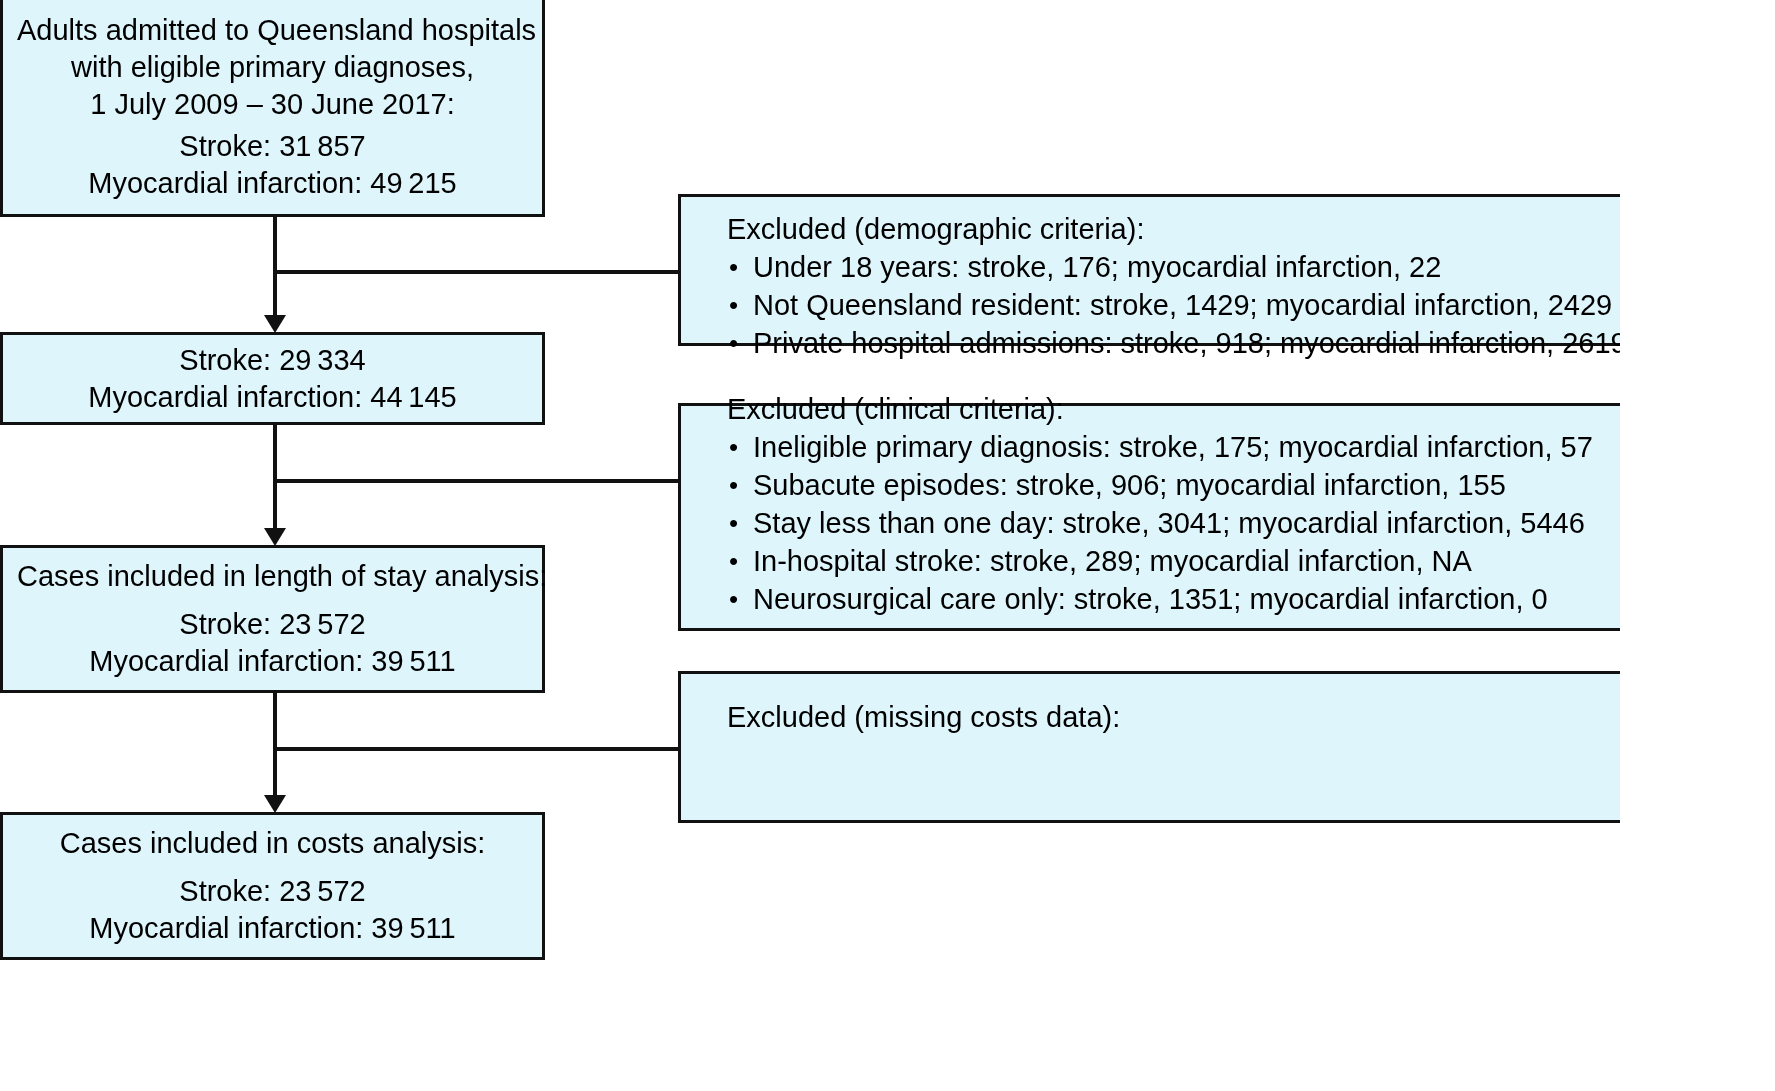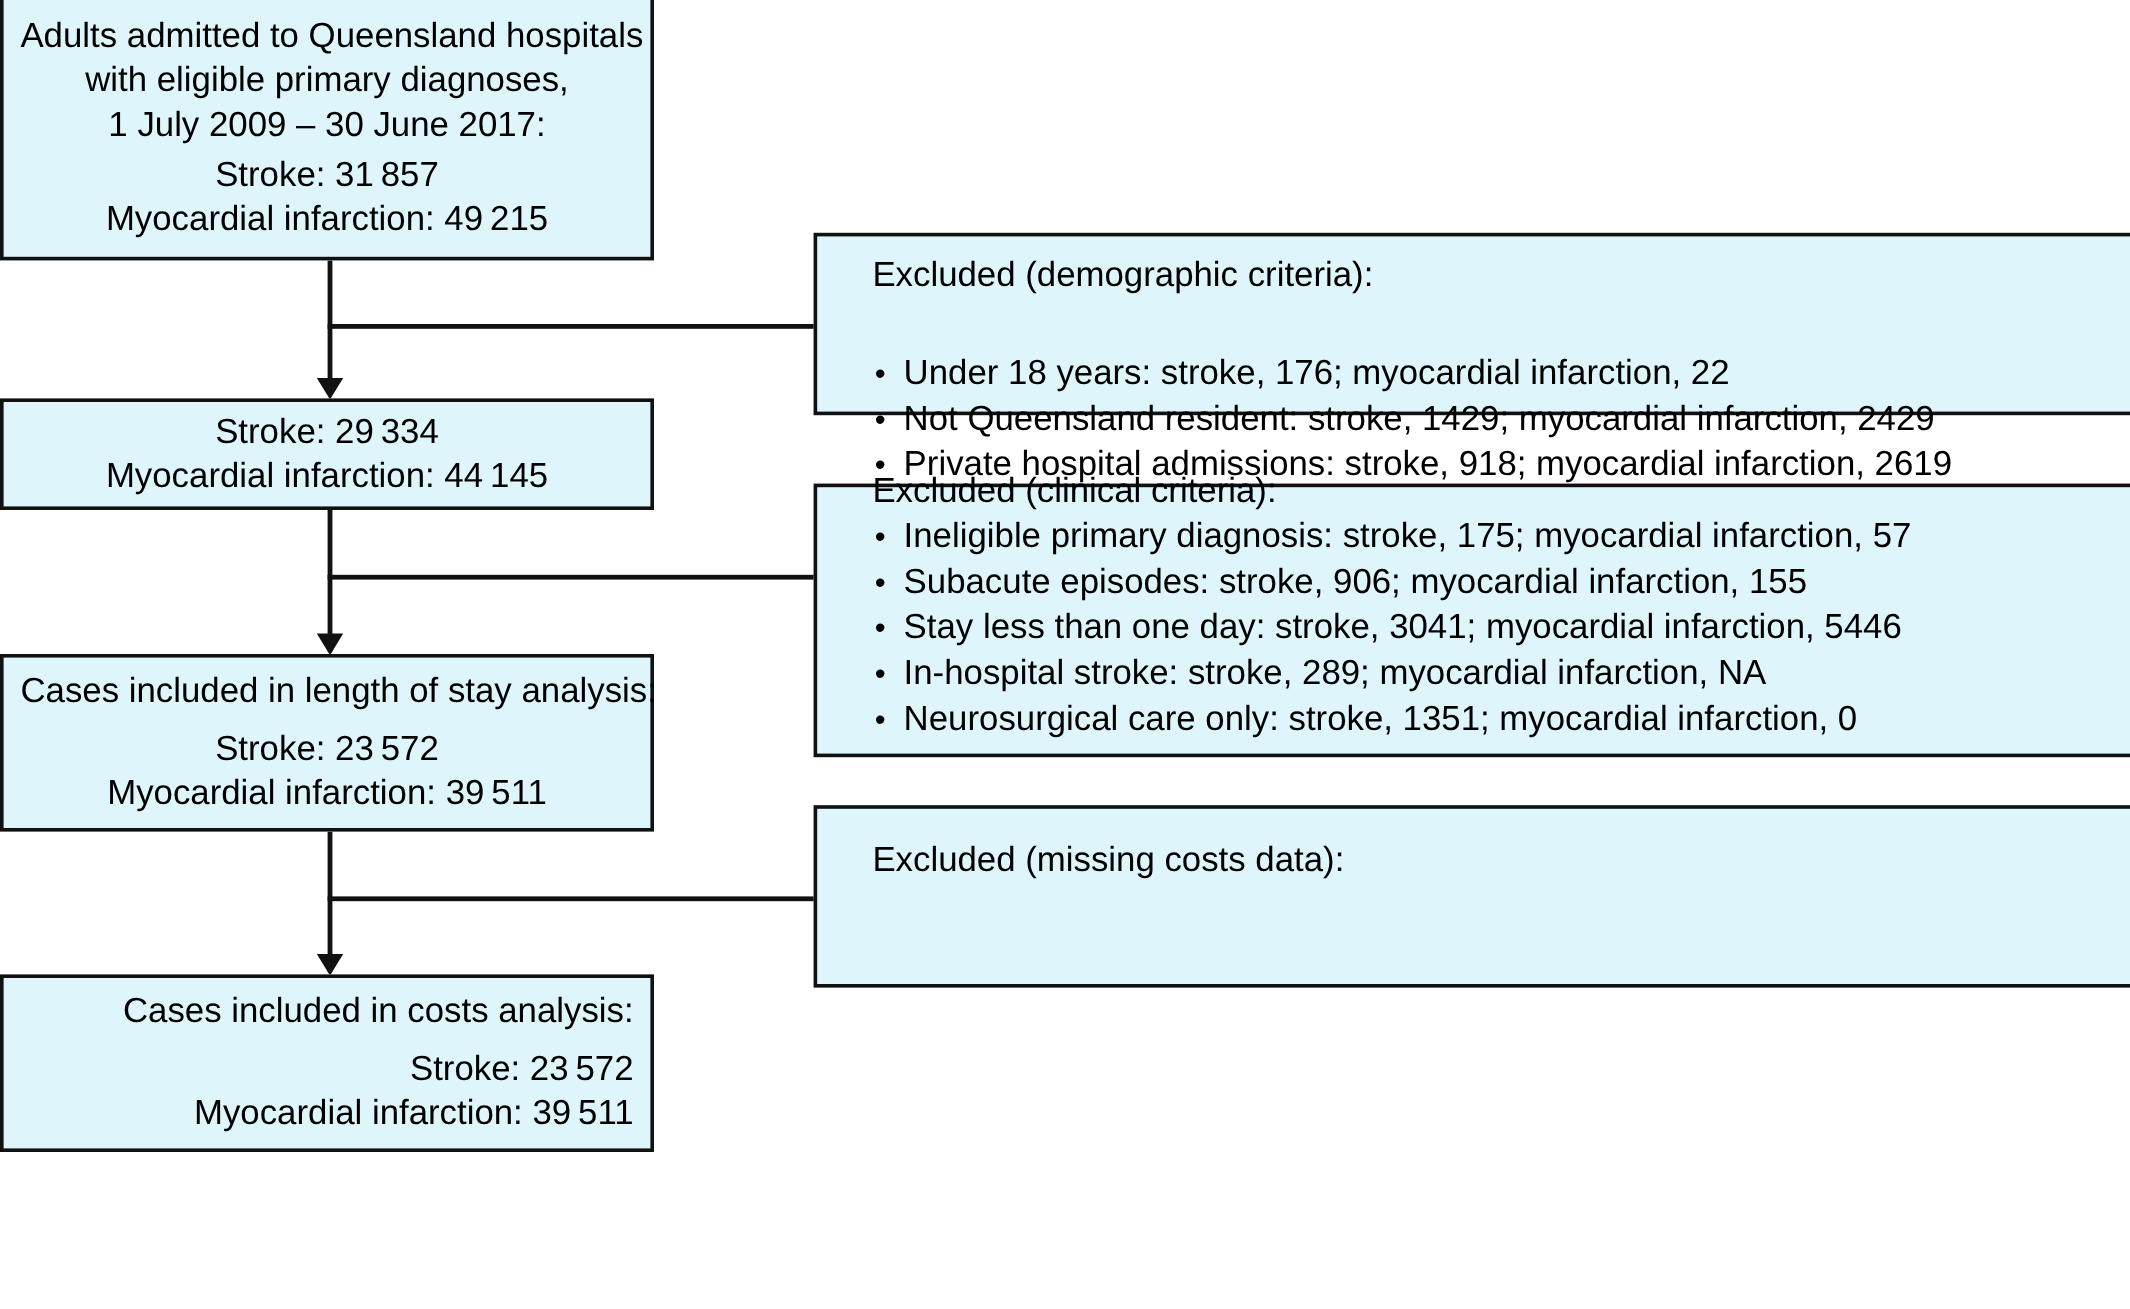--- a/index.html
+++ b/index.html
@@ -7,21 +7,21 @@
     margin: 0;
     padding: 0;
     background: #ffffff;
   }
   body {
     font-family: "Liberation Sans", sans-serif;
     color: #000000;
   }
   #canvas {
     position: relative;
-    width: 1775px;
+    width: 1620px;
     height: 1091px;
     background: #ffffff;
     overflow: hidden;
   }
 
   
   .box {
     position: absolute;
     box-sizing: border-box;
     background: #ddf5fb;
@@ -149,30 +149,30 @@
   <div class="box box-left" style="left:0px; top:545px; width:545px; height:148px;">
     <div class="box-inner" style="padding:10px 14px;">
       <div class="line">Cases included in length of stay analysis:</div>
       <div class="line spacer"></div>
       <div class="line">Stroke: 23 572</div>
       <div class="line">Myocardial infarction: 39 511</div>
     </div>
   </div>
 
   <div class="box box-left" style="left:0px; top:812px; width:545px; height:148px;">
-    <div class="box-inner" style="padding:10px 14px;align-items:flex-end;">
+    <div class="box-inner" style="padding:10px 14px;">
       <div class="line">Cases included in costs analysis:</div>
       <div class="line spacer"></div>
       <div class="line">Stroke: 23 572</div>
       <div class="line">Myocardial infarction: 39 511</div>
     </div>
   </div>
 
   <div class="box box-right" style="left:678px; top:194px; width:1100px; height:152px;">
-    <div class="box-inner" style="padding:13px 0 10px 0; justify-content:flex-start;gap:44px;">
+    <div class="box-inner" style="padding:13px 0 10px 0; justify-content:flex-start;">
       <div class="excl-head">Excluded (demographic criteria):</div>
       <ul class="excl-list">
         <li>Under 18 years: stroke, 176; myocardial infarction, 22</li>
         <li>Not Queensland resident: stroke, 1429; myocardial infarction, 2429</li>
         <li>Private hospital admissions: stroke, 918; myocardial infarction, 2619</li>
       </ul>
     </div>
   </div>
 
   <div class="box box-right" style="left:678px; top:403px; width:1100px; height:228px;">

